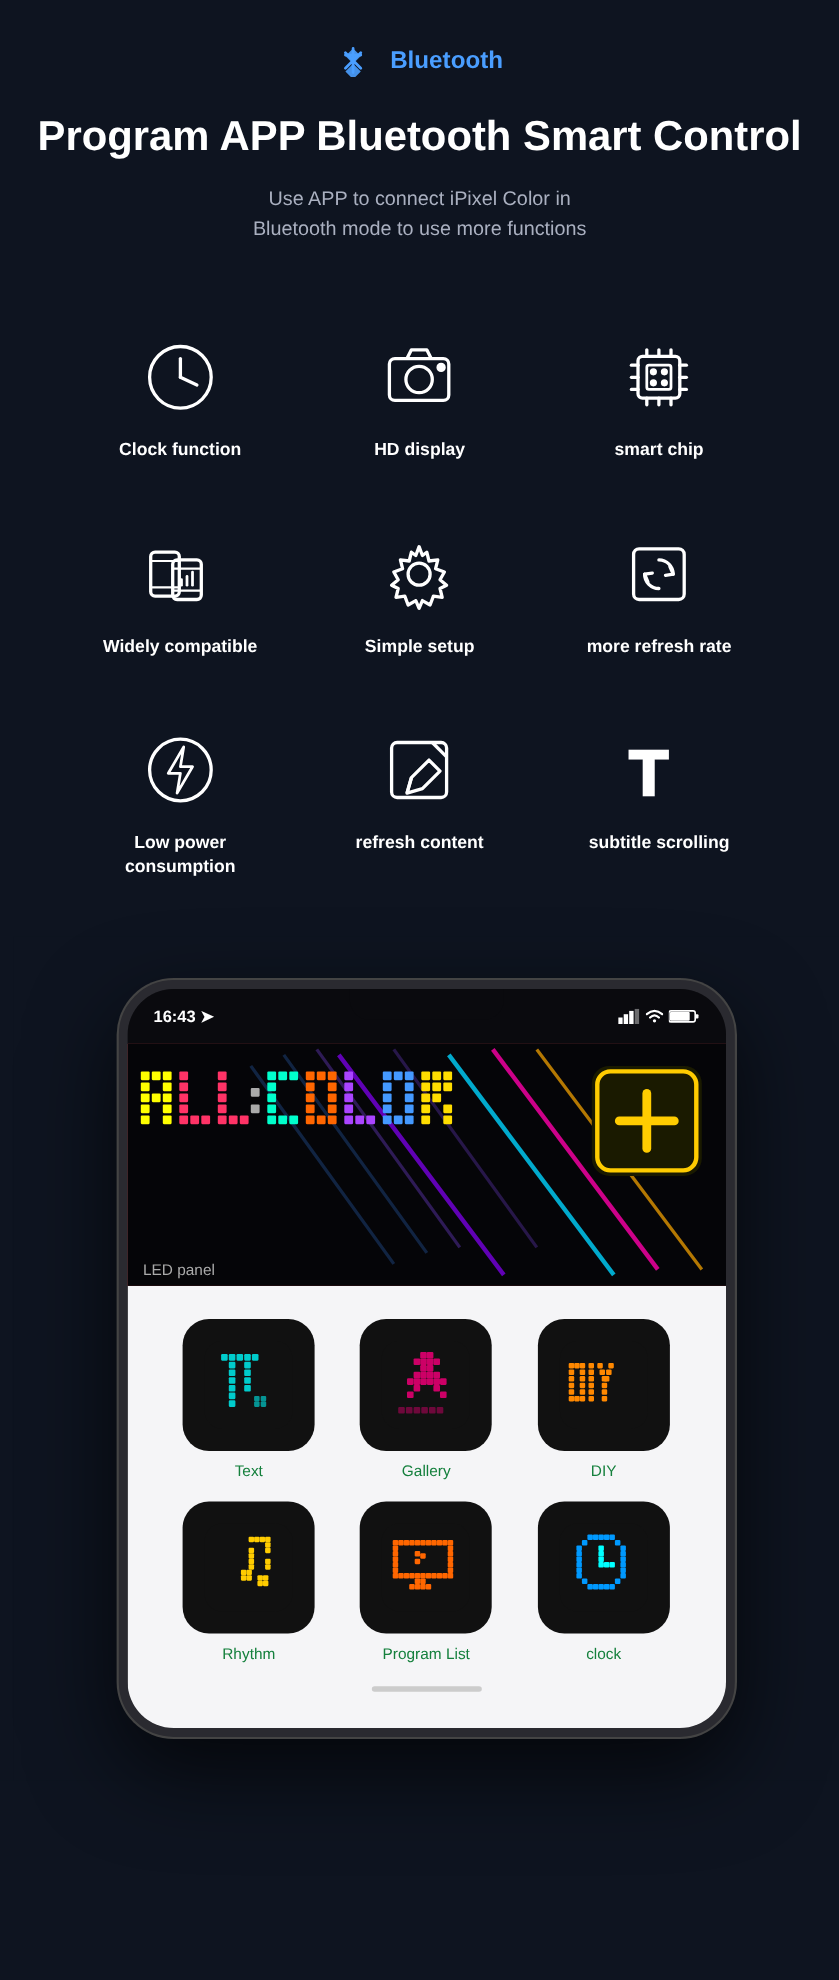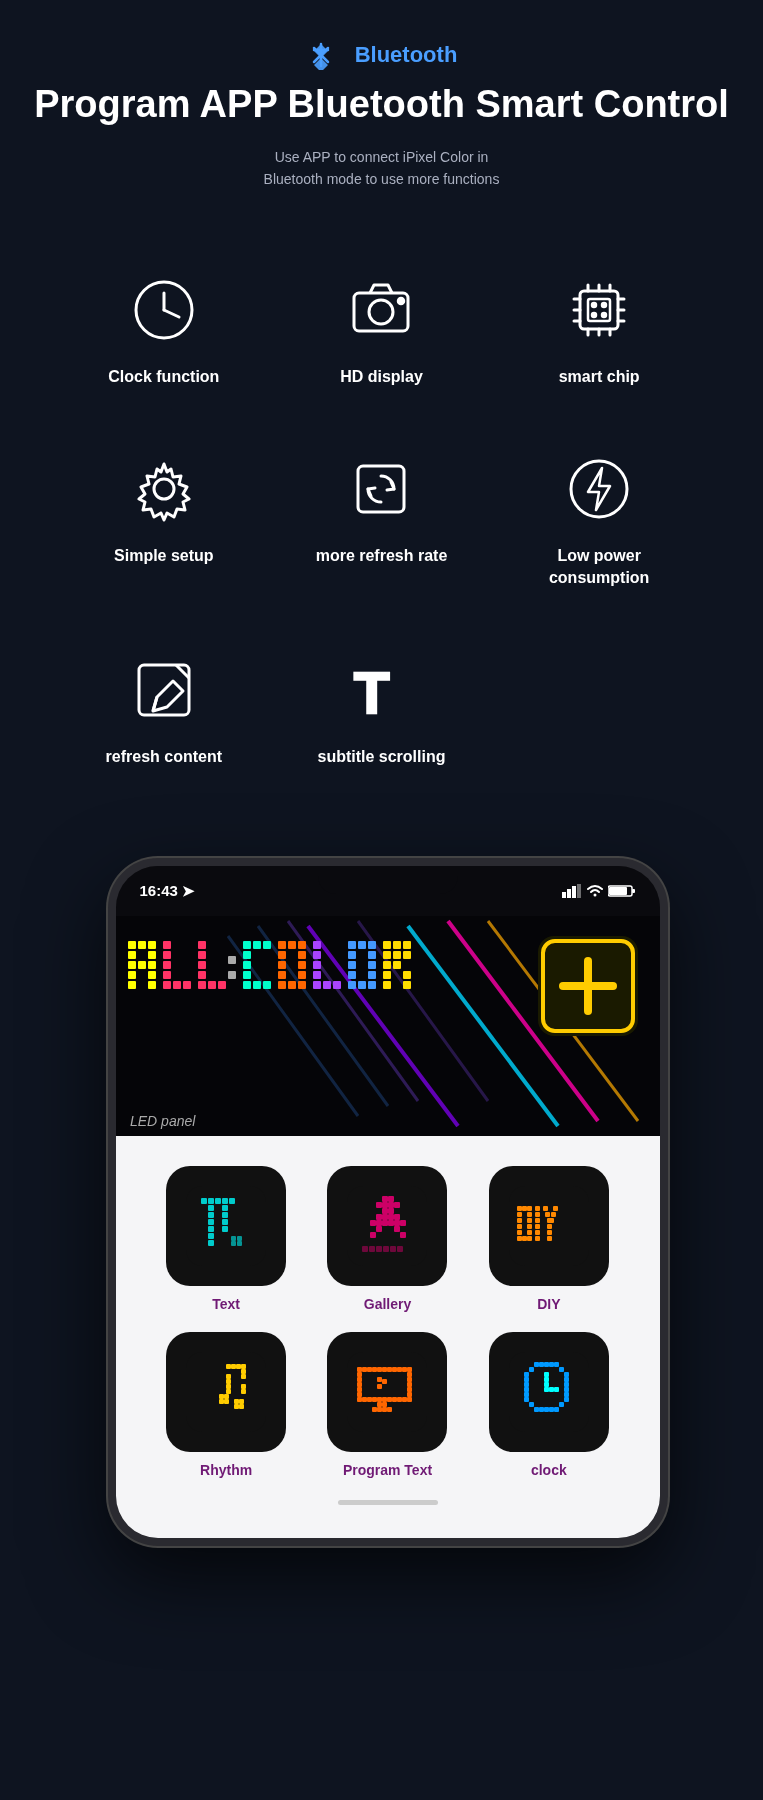--- a/index.html
+++ b/index.html
@@ -20,21 +20,21 @@
     
     .header-section {
       text-align: center;
       padding: 40px 30px 20px;
     }
 
     .bluetooth-badge {
       display: inline-flex;
       align-items: center;
       gap: 19px;
-      margin-bottom: 12px;
+      margin-bottom: 32px;
       justify-content: flex-end;
     }
 
     .bluetooth-icon {
       width: 30px;
       height: 30px;
     }
 
     .bluetooth-label {
       font-size: 22px;
@@ -44,21 +44,21 @@
 
     .main-title {
       font-size: 38px;
       font-weight: 900;
       color: #fff;
       line-height: 1.2;
       margin-bottom: 18px;
     }
 
     .subtitle {
-      font-size: 14px;
+      font-size: 18px;
       color: #aab0c0;
       line-height: 1.6;
     }
 
     
     .features-grid {
       display: grid;
       grid-template-columns: repeat(3, 1fr);
       gap: 10px;
       padding: 40px 60px 20px;
@@ -150,21 +150,20 @@
       gap: 5px;
       z-index: 2;
     }
 
     
     .led-display {
       background: #ef4444;
       height: 220px;
       position: relative;
       overflow: hidden;
-      font-style: italic;
     }
 
     .led-canvas {
       width: 100%;
       height: 100%;
     }
 
     
     .app-grid-section {
       background: #f5f5f7;
@@ -196,23 +195,22 @@
       overflow: hidden;
     }
 
     .app-icon svg {
       width: 80px;
       height: 80px;
     }
 
     .app-label {
       font-size: 14px;
-      color: #701a75;
+      color: #15803d;
       text-align: center;
-      font-weight: bold;
     }
 
     .phone-bottom-bar {
       background: #f5f5f7;
       height: 30px;
       display: flex;
       align-items: center;
       justify-content: center;
     }
 
@@ -285,20 +283,38 @@
 
           <circle cx="30" cy="30" r="2" fill="#fff"></circle>
           <circle cx="40" cy="30" r="2" fill="#fff"></circle>
           <circle cx="30" cy="40" r="2" fill="#fff"></circle>
           <circle cx="40" cy="40" r="2" fill="#fff"></circle>
         </svg>
       </div>
       <span class="feature-label">smart chip</span>
     </div>
 
+    <div class="feature-item">
+      <div class="feature-icon-wrap">
+        <svg viewBox="0 0 70 70">
+
+          <rect x="8" y="15" width="26" height="40" rx="4" stroke="#fff" stroke-width="3" fill="none"></rect>
+          <line x1="8" y1="47" x2="34" y2="47" stroke="#fff" stroke-width="2"></line>
+          <line x1="8" y1="23" x2="34" y2="23" stroke="#fff" stroke-width="2"></line>
+          <rect x="28" y="22" width="26" height="36" rx="4" stroke="#fff" stroke-width="3" fill="none"></rect>
+          <line x1="28" y1="50" x2="54" y2="50" stroke="#fff" stroke-width="2"></line>
+          <line x1="28" y1="30" x2="54" y2="30" stroke="#fff" stroke-width="2"></line>
+
+          <line x1="36" y1="40" x2="36" y2="45" stroke="#fff" stroke-width="2.5" stroke-linecap="round"></line>
+          <line x1="41" y1="37" x2="41" y2="45" stroke="#fff" stroke-width="2.5" stroke-linecap="round"></line>
+          <line x1="46" y1="33" x2="46" y2="45" stroke="#fff" stroke-width="2.5" stroke-linecap="round"></line>
+        </svg>
+      </div>
+      <span class="feature-label">Widely compatible</span>
+    </div>
 
     <div class="feature-item">
       <div class="feature-icon-wrap">
         <svg viewBox="0 0 70 70">
           <circle cx="35" cy="35" r="10" stroke="#fff" stroke-width="3" fill="none"></circle>
           <path d="M35 10 L38 18 L42 15 L44 23 L52 22 L50 30 L58 33 L54 40 L60 45 L54 48 L56 56 L48 55 L45 63 L38 59 L35 66 L32 59 L25 63 L22 55 L14 56 L16 48 L10 45 L16 40 L12 33 L20 30 L18 22 L26 23 L28 15 L32 18 Z" stroke="#fff" stroke-width="3" fill="none" stroke-linejoin="round"></path>
         </svg>
       </div>
       <span class="feature-label">Simple setup</span>
     </div>
@@ -680,21 +696,21 @@
                 <rect x="30" y="32" width="5" height="5" rx="1" fill="#ff6600"></rect>
 
                 <rect x="30" y="50" width="5" height="5" rx="1" fill="#ff6600"></rect>
                 <rect x="35" y="50" width="5" height="5" rx="1" fill="#ff6600"></rect>
                 <rect x="25" y="55" width="5" height="5" rx="1" fill="#ff6600"></rect>
                 <rect x="30" y="55" width="5" height="5" rx="1" fill="#ff6600"></rect>
                 <rect x="35" y="55" width="5" height="5" rx="1" fill="#ff6600"></rect>
                 <rect x="40" y="55" width="5" height="5" rx="1" fill="#ff6600"></rect>
               </svg>
             </div>
-            <span class="app-label">Program Text</span>
+            <span class="app-label">Program List</span>
           </div>
 
           <div class="app-item">
             <div class="app-icon">
               <svg viewBox="0 0 80 80">
                 <rect width="80" height="80" fill="#111" rx="16"></rect>
 
                 <rect x="25" y="10" width="5" height="5" rx="1" fill="#0099ff"></rect>
                 <rect x="30" y="10" width="5" height="5" rx="1" fill="#0099ff"></rect>
                 <rect x="35" y="10" width="5" height="5" rx="1" fill="#0099ff"></rect>

